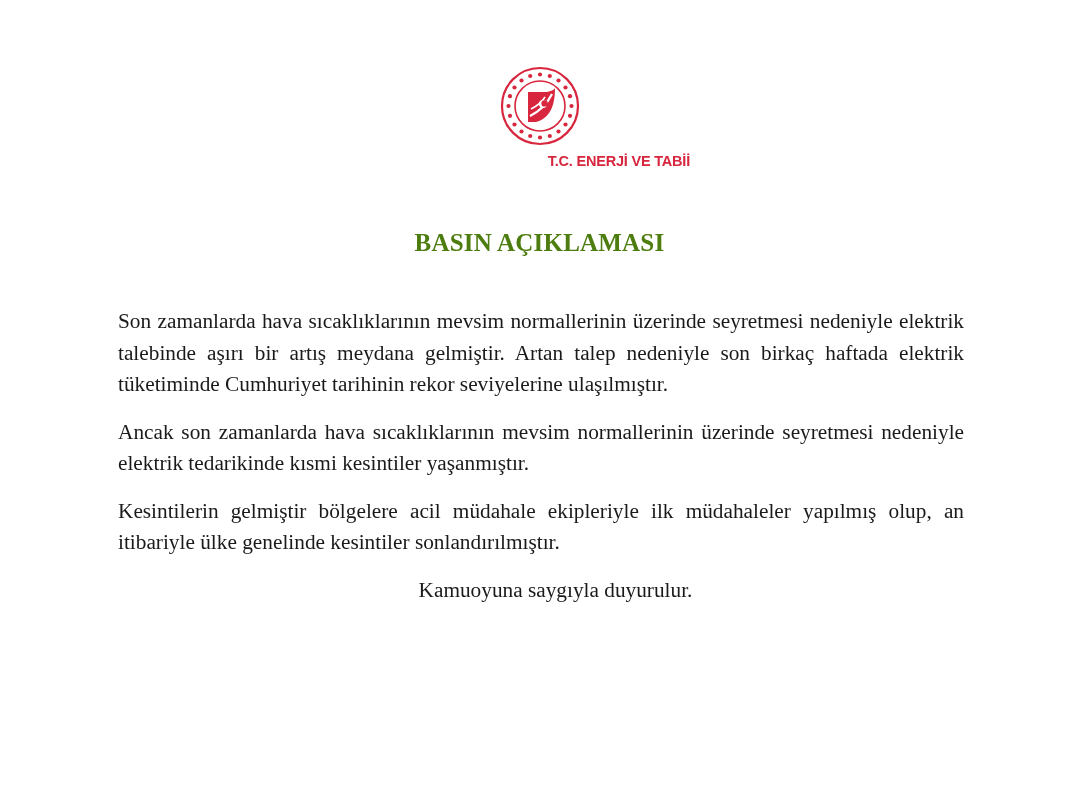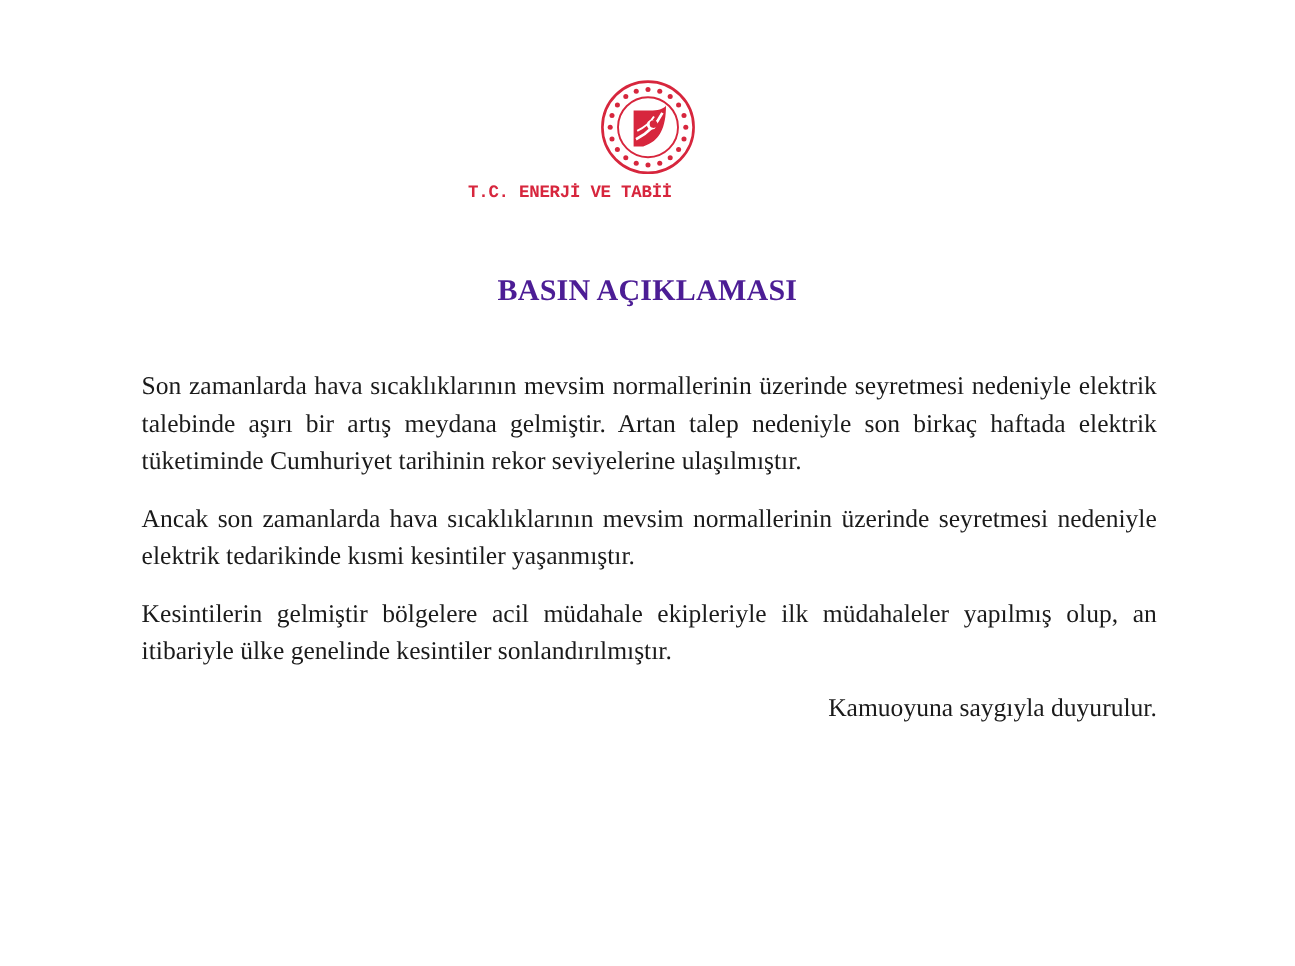--- a/index.html
+++ b/index.html
@@ -20,52 +20,52 @@
       left: 500px;
       top: 66px;
       width: 80px;
       height: 80px;
     }
     .ministry {
       position: absolute;
       left: 390px;
       top: 152px;
       width: 300px;
-      text-align: left;
-      font-family: Liberation Mono, monospace;
+      text-align: right;
+      font-family: Liberation Sans, sans-serif;
       font-weight: bold;
       color: #d7263d;
       font-size: 14.5px;
       line-height: 18px;
       letter-spacing: -0.2px;
     }
     .title {
       position: absolute;
       left: 0;
       width: 1079px;
       top: 229px;
       text-align: center;
       font-weight: bold;
       font-size: 25px;
       letter-spacing: 0.2px;
-      color: #4c1d95;
+      color: #4d7c0f;
     }
     .body {
       position: absolute;
       left: 118px;
       top: 306px;
       width: 846px;
       font-size: 21.3px;
       line-height: 31.5px;
     }
     .body p {
       margin: 0 0 16px 0;
       text-align: justify;
     }
-    .body p.last-left { text-align: right; margin-left: 29px; }
+    .body p.last-left { text-align: center; margin-left: 29px; }
   </style>
 </head>
 <body>
 
 <div class="logo">
   <svg width="80" height="80" viewBox="0 0 80 80" xmlns="http://www.w3.org/2000/svg">
     <circle cx="40" cy="40" r="38" fill="none" stroke="#d7263d" stroke-width="2.2"></circle>
     <circle cx="40" cy="40" r="25" fill="none" stroke="#d7263d" stroke-width="1.6"></circle>
     <g fill="#d7263d">
       <circle cx="40" cy="8.5" r="2.1"></circle>

